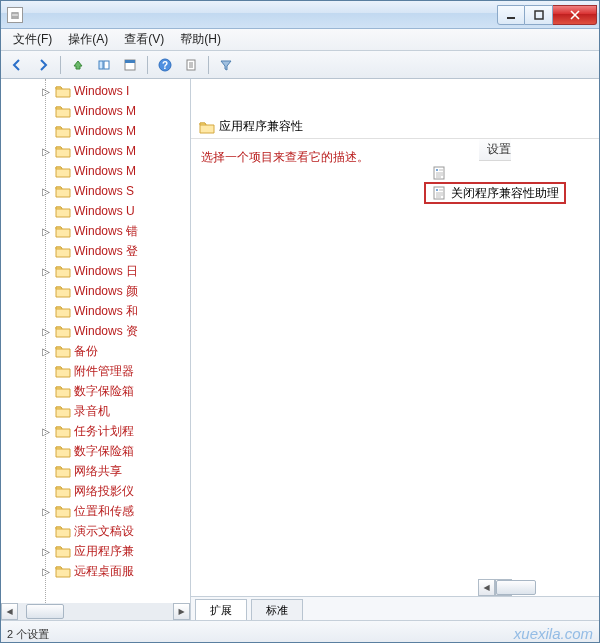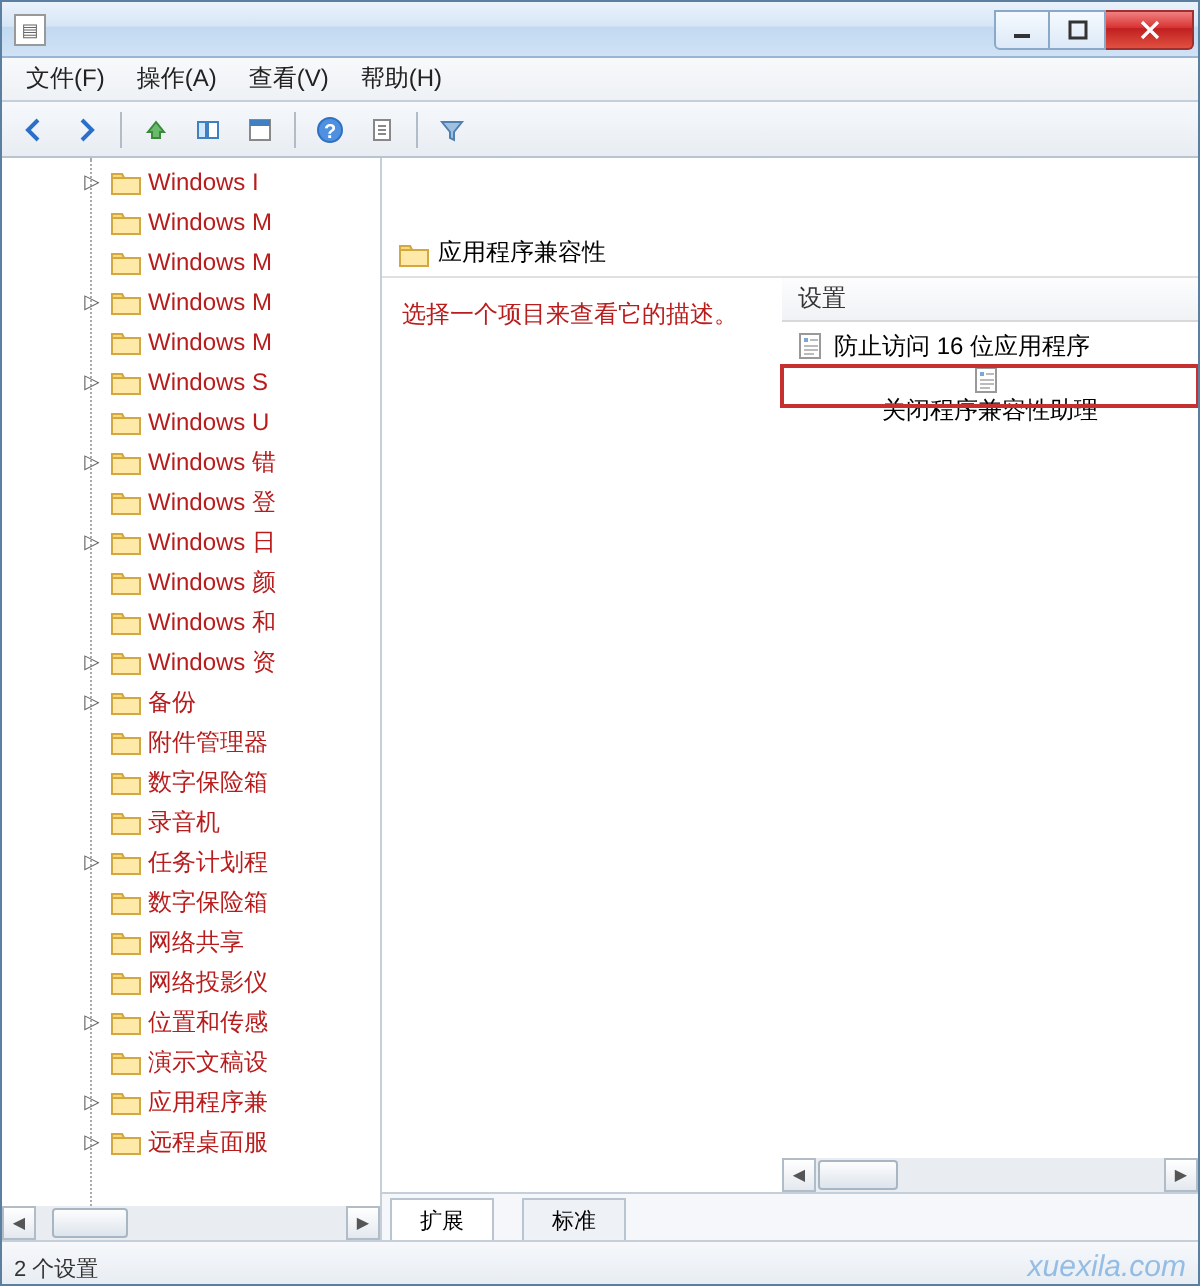--- a/index.html
+++ b/index.html
@@ -25,28 +25,28 @@
 .treerow { height: 20px; display: flex; align-items: center; white-space: nowrap; cursor: pointer; position: relative; }
 .treerow .exp { position: absolute; left: -14px; width: 10px; height: 10px; display: flex; align-items: center; justify-content: center; color: #666; font-size: 10px; }
 .treerow .fld { margin-right: 3px; }
 .treerow .lbl { color: #b91c1c; overflow: hidden; text-overflow: clip; }
 .tline { position: absolute; left: 44px; top: 0; bottom: 17px; width: 0; border-left: 1px dotted #aaa; }
 .rightpane { flex: 1; display: flex; flex-direction: column; overflow: hidden; }
 .rhdr { height: 24px; display: flex; align-items: center; padding-left: 8px; border-bottom: 1px solid #e0e0e0; background: #fff; margin-top: 36px; }
 .rhdr .fld { margin-right: 4px; }
 .rbody { flex: 1; display: flex; overflow: hidden; background: #fff; }
 .rdesc { width: 200px; padding: 10px; color: #b91c1c; font-size: 12px; }
-.rlistwrap { flex: 1; display: flex; flex-direction: column; }
+.rlistwrap { flex: 1; display: flex; flex-direction: column; align-items: center; }
 .rcolhdr { height: 22px; border-bottom: 1px solid #d8d8d8; display: flex; align-items: center; padding-left: 8px; color: #333; background: linear-gradient(#fdfdfe,#f0f2f5); }
 .rlist { flex: 1; padding: 2px 0; position: relative; }
 .ritem { height: 20px; display: flex; align-items: center; padding-left: 6px; cursor: pointer; }
 .ritem .iicon { width: 16px; height: 16px; margin-right: 4px; display: flex; align-items: center; justify-content: center; }
-.ritem.hl { outline: 2px solid #c73030; outline-offset: -1px; padding-right: 6px; flex-direction: column; }
+.ritem.hl { outline: 2px solid #c73030; outline-offset: -1px; padding-right: 6px; }
 .rtabs { height: 24px; display: flex; align-items: flex-end; padding-left: 4px; border-top: 1px solid #c5cfd9; background: #f5f7fa; }
-.rtabs .tab { padding: 3px 14px 2px; border: 1px solid #b8c4d0; border-bottom: none; background: #fff; margin-right: 14px; cursor: pointer; font-size: 11px; position: relative; }
+.rtabs .tab { padding: 3px 14px 2px; border: 1px solid #b8c4d0; border-bottom: none; background: #fff; margin-right: 4px; cursor: pointer; font-size: 11px; position: relative; }
 .rtabs .tab.inactive { background: #eef1f5; }
 .hscroll { height: 17px; background: #f0f0f0; display: flex; align-items: center; }
 .hscroll .sbtn { width: 17px; height: 17px; background: linear-gradient(#fff,#e4e8ee); border: 1px solid #b0bcc8; display: flex; align-items: center; justify-content: center; cursor: pointer; font-size: 8px; color: #555; }
 .hscroll .strack { flex: 1; height: 17px; background: #e9edf2; position: relative; }
 .hscroll .sthumb { position: absolute; height: 15px; top: 1px; background: linear-gradient(#fdfdfe,#dde4ec); border: 1px solid #a8b6c4; border-radius: 2px; }
 .statusbar { height: 22px; background: linear-gradient(#f6f8fb,#e8edf3); border-top: 1px solid #c5cfd9; display: flex; align-items: flex-end; padding: 0 6px; color: #333; font-size: 11px; justify-content: space-between; }
 .watermark { color: rgba(100,160,220,0.65); font-size: 15px; font-style: italic; margin-top: 27px; }
 .fld svg { display: block; }
 </style>
 </head>
@@ -400,21 +400,20 @@
           <div class="rcolhdr">设置</div>
           <div class="rlist" id="rlist">
               <div class="ritem">
                 <span class="iicon">
                   <svg width="14" height="14" viewBox="0 0 14 14">
                     <rect x="2" y="1" width="10" height="12" fill="#fff" stroke="#999"></rect>
                     <rect x="4" y="3" width="2" height="2" fill="#7aa7d8"></rect>
                     <path d="M7 4h4M4 7h7M4 9h7M4 11h5" stroke="#bbb"></path>
                   </svg>
                 </span>
-                <span>防止访问 16 位应用程序</span>
               </div>
               <div class="ritem hl">
                 <span class="iicon">
                   <svg width="14" height="14" viewBox="0 0 14 14">
                     <rect x="2" y="1" width="10" height="12" fill="#fff" stroke="#999"></rect>
                     <rect x="4" y="3" width="2" height="2" fill="#7aa7d8"></rect>
                     <path d="M7 4h4M4 7h7M4 9h7M4 11h5" stroke="#bbb"></path>
                   </svg>
                 </span>
                 <span>关闭程序兼容性助理</span>

